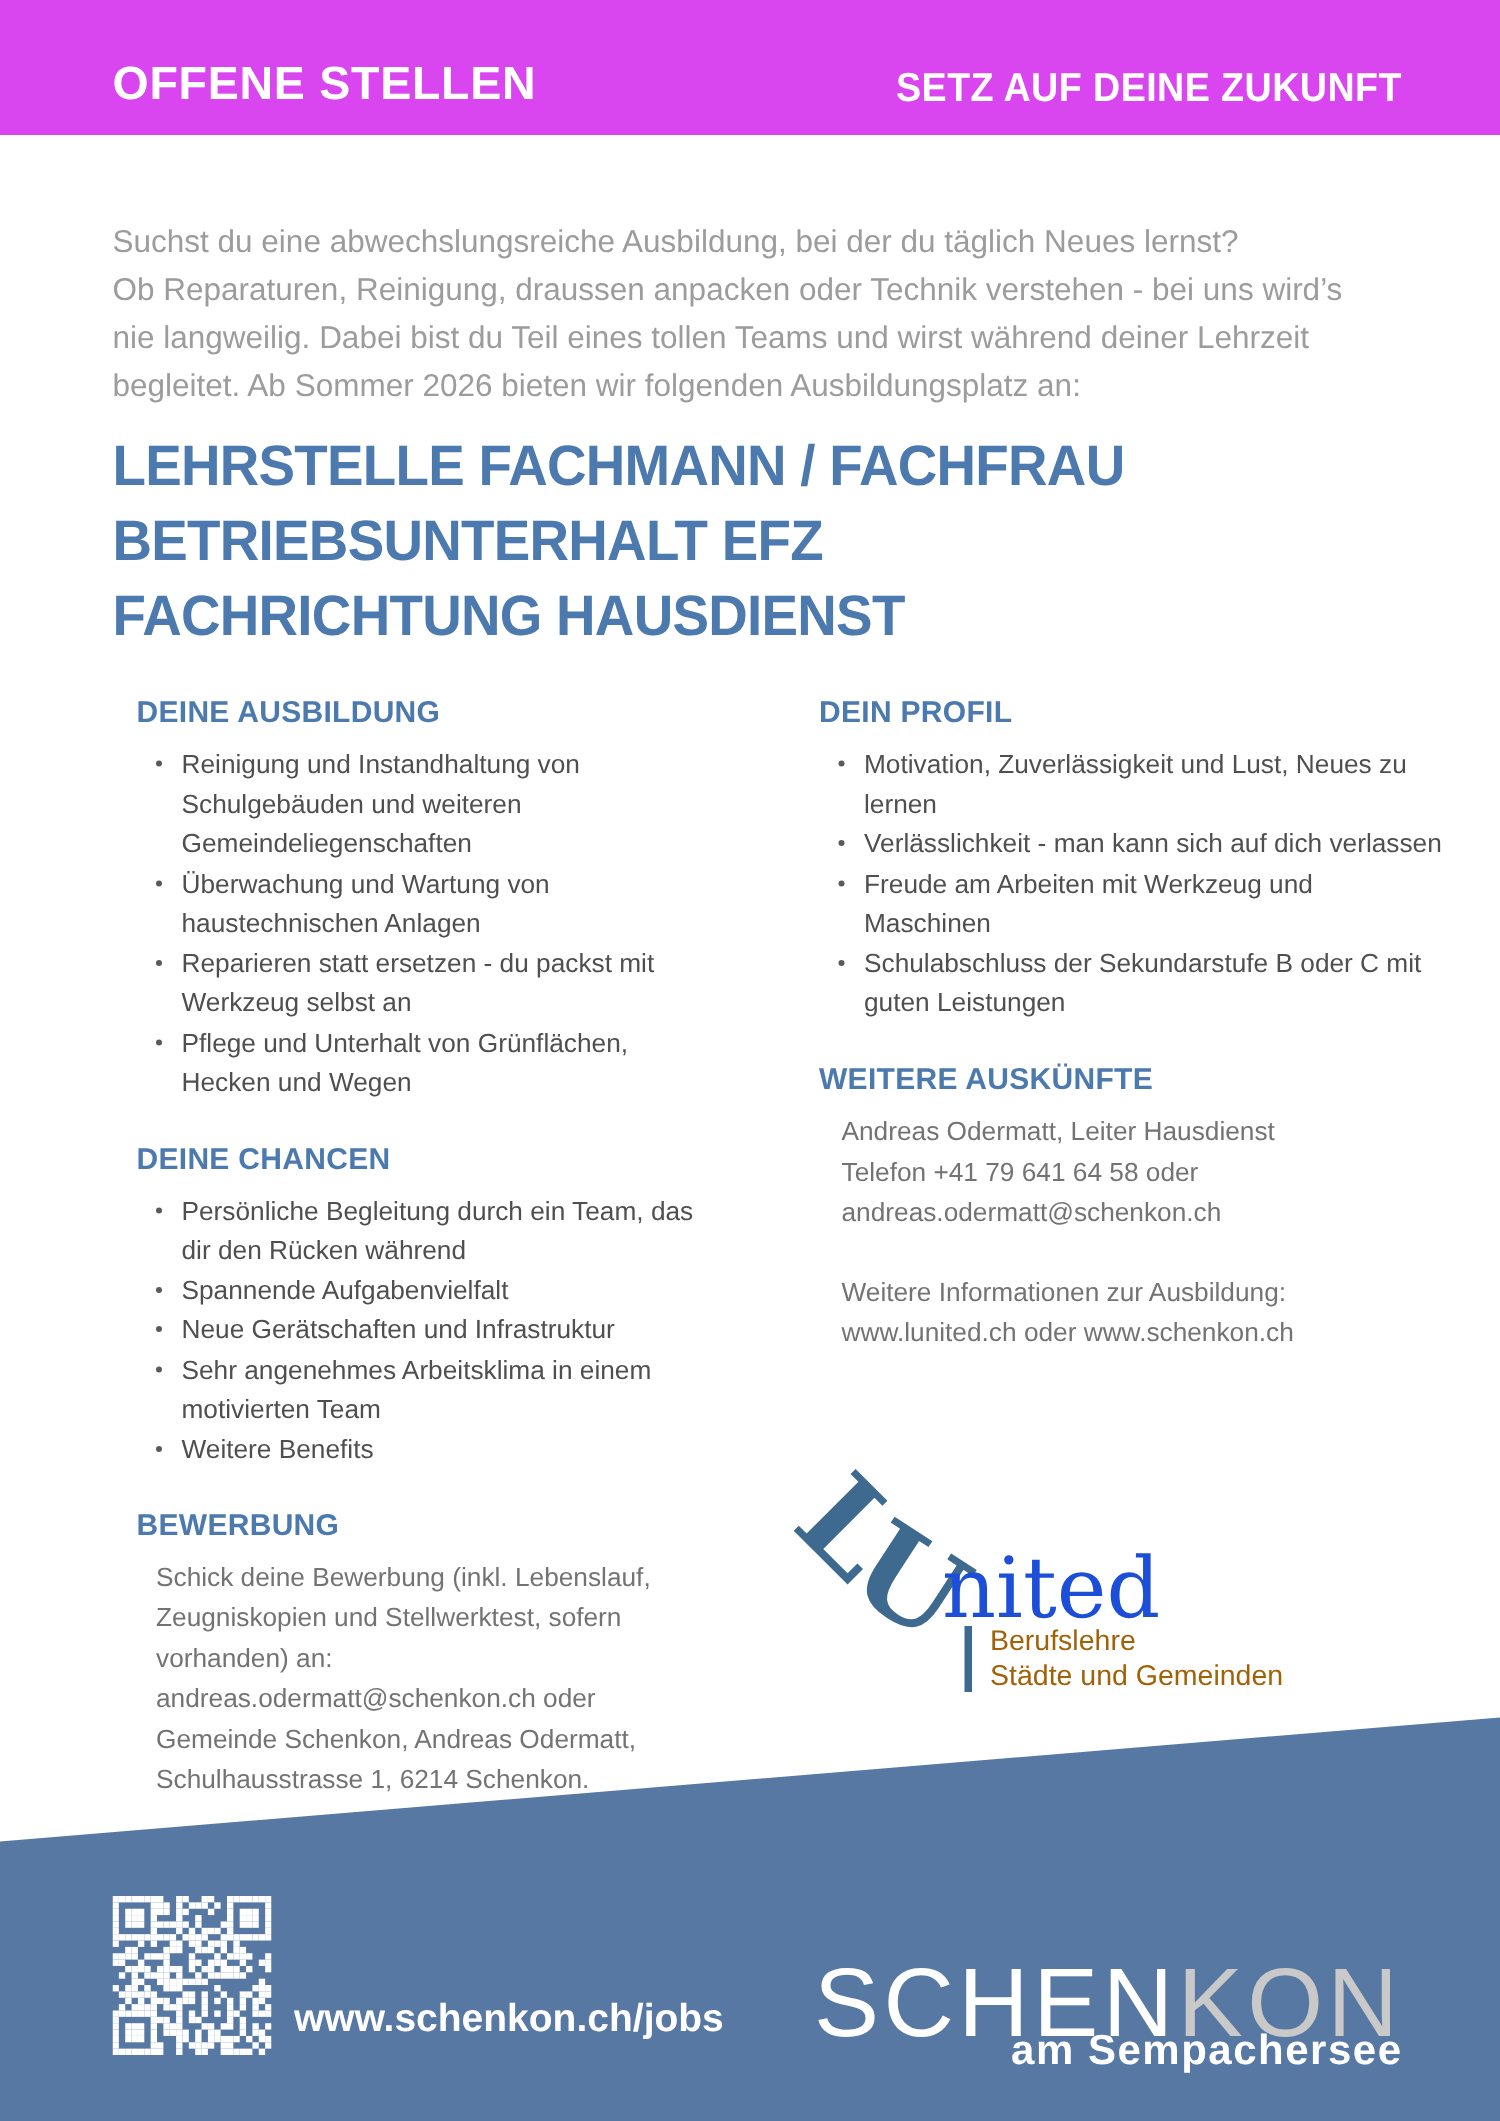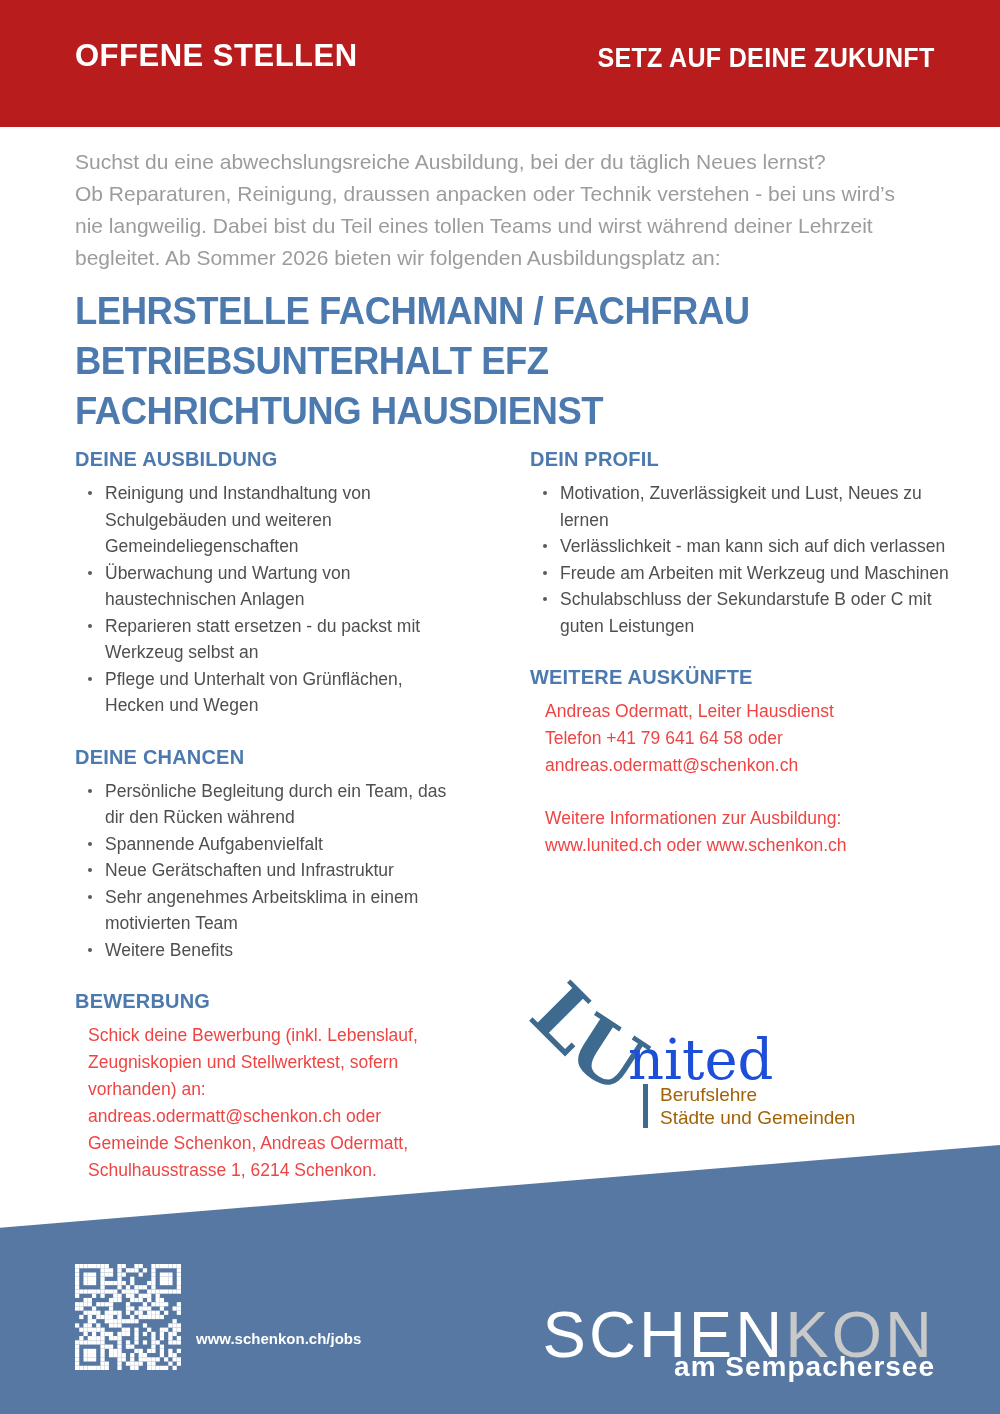--- a/index.html
+++ b/index.html
@@ -1,21 +1,21 @@
 <!DOCTYPE html>
 <html><head>
 <meta charset="utf-8">
 <style>
   html,body{margin:0;padding:0;}
   .page{
     position:relative;width:1000px;height:1414px;background:#ffffff;overflow:hidden;
     font-family:"Liberation Sans",sans-serif;
   }
   
-  .banner{position:absolute;left:0;top:0;width:1000px;height:127px;background:#b91c1c;text-decoration:underline;}
+  .banner{position:absolute;left:0;top:0;width:1000px;height:90px;background:#d946ef;text-decoration:underline;}
   .banner-left{
     position:absolute;left:75px;top:38px;color:#ffffff;font-size:31px;font-weight:bold;
     letter-spacing:.5px;
   }
   .banner-right{
     position:absolute;right:65px;top:43px;color:#ffffff;font-size:27px;font-weight:bold;
     transform:scaleX(.93);transform-origin:right center;letter-spacing:.3px;white-space:nowrap;
   }
   
   .intro{
@@ -26,34 +26,34 @@
   .title{
     position:absolute;left:75px;top:286px;color:#4c79ae;font-size:38px;font-weight:bold;
     line-height:50px;white-space:pre-line;letter-spacing:-.5px;transform:scaleX(.96);
     transform-origin:left top;
   }
   
   .col{position:absolute;top:448px;}
   .col-left{left:75px;width:445px;}
   .col-right{left:530px;width:450px;}
   .sec-heading{color:#4c79ae;font-size:20px;font-weight:bold;margin:0 0 9px 0;letter-spacing:.2px;}
-  .sec{margin:0;}
+  .sec{margin:16px;}
   .sec + .sec{margin-top:27px;}
   ul.bullets{list-style:none;margin:0;padding:0;}
   ul.bullets li{
     position:relative;padding-left:30px;color:#4f4f4f;font-size:17.5px;line-height:26.5px;
   }
   .col-left ul.bullets li{max-width:352px;}
   .col-right ul.bullets li{max-width:392px;}
   ul.bullets li::before{
     content:"";position:absolute;left:13px;top:11px;width:4px;height:4px;border-radius:50%;
     background:#5a5a5a;
   }
   .sec-text{
-    color:#ef4444;font-size:17.5px;line-height:27px;white-space:pre-line;padding-left:13px;margin:0;
+    color:#737373;font-size:17.5px;line-height:27px;white-space:pre-line;padding-left:13px;margin:0;
   }
   .col-right .sec-text{padding-left:15px;}
   .sec-text + .sec-text{margin-top:26px;}
   
   .lunited{position:absolute;left:528px;top:986px;width:340px;height:155px;}
   .lu-l,.lu-u{
     position:absolute;font-family:"DejaVu Serif",serif;font-weight:bold;color:#3d6a8e;
     font-size:80px;line-height:80px;
   }
   .lu-l{left:10px;top:-8px;transform:rotate(45deg);}
@@ -67,21 +67,21 @@
     position:absolute;left:132px;top:97px;color:#a16207;font-size:19px;line-height:23px;
     white-space:pre-line;
   }
   
   .footer{
     position:absolute;left:0;top:1140px;width:1000px;height:274px;background:#5678a2;
     clip-path:polygon(0 32%,100% 1.8%,100% 100%,0 100%);
   }
   .qr{position:absolute;left:75px;top:1264px;width:106px;height:106px;}
   .qr svg{width:106px;height:106px;display:block;}
-  .footer-url{position:absolute;left:196px;top:1330px;color:#ffffff;font-size:15px;font-weight:bold;}
+  .footer-url{position:absolute;left:196px;top:1330px;color:#ffffff;font-size:26px;font-weight:bold;}
   .brand{
     position:absolute;right:65px;top:1297px;font-size:65px;font-weight:normal;letter-spacing:3px;
     white-space:nowrap;
   }
   .brand .p1{color:#ffffff;}
   .brand .p2{color:#c9c9c9;}
   .brand-tagline{
     position:absolute;right:65px;top:1351px;color:#ffffff;font-size:28px;font-weight:bold;
     letter-spacing:1px;
   }

